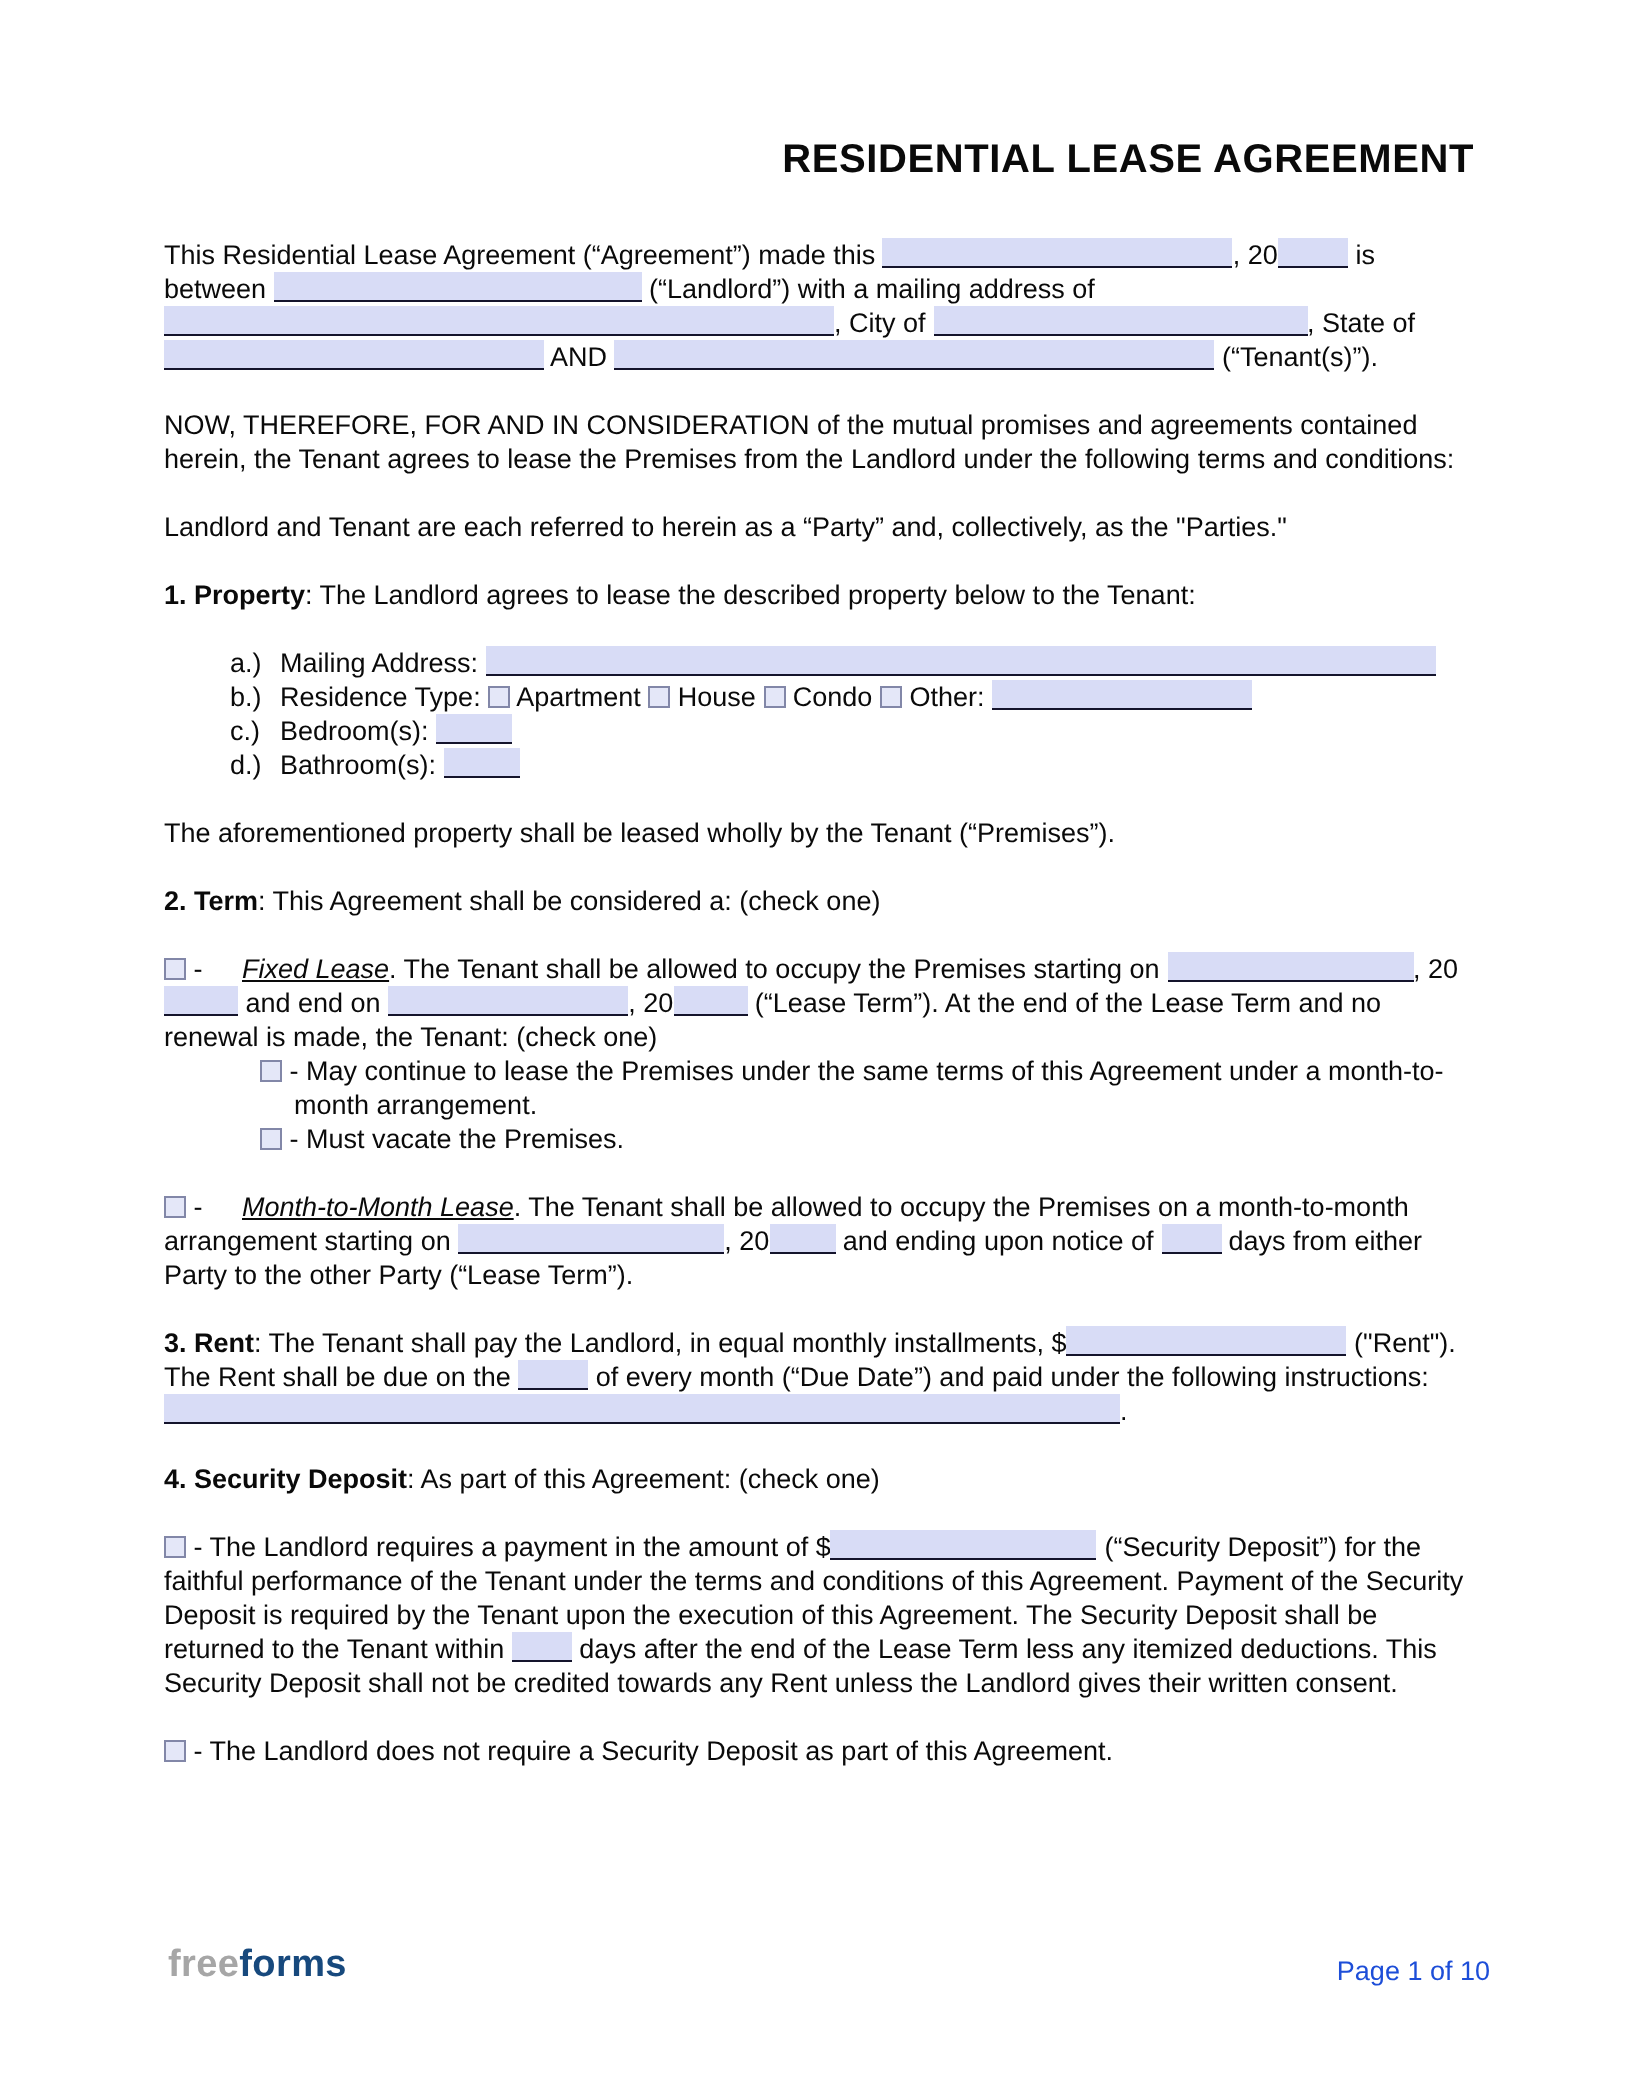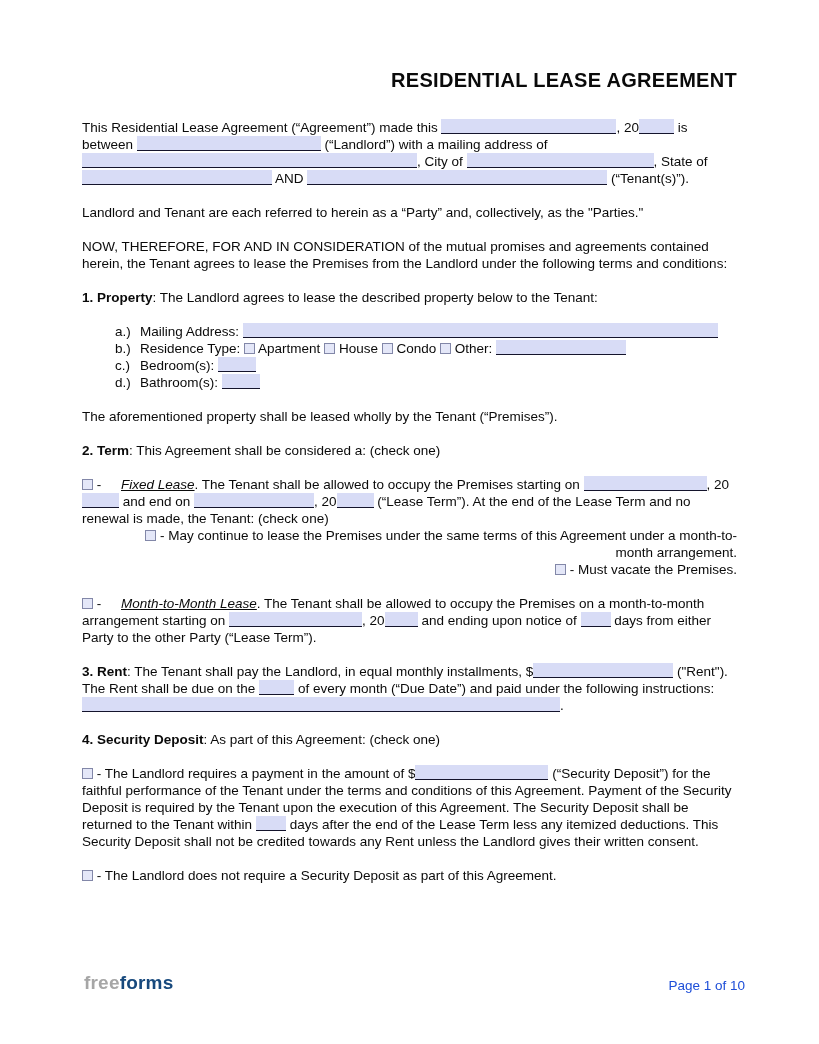--- a/index.html
+++ b/index.html
@@ -17,21 +17,21 @@
     font-size:20px;line-height:24px;font-weight:700;
     text-align:right;letter-spacing:.3px;
     margin:8px 0 27px 0;
   }
   .para{margin:17px 0;}
   .tight{margin-bottom:0;}
   .list{margin:17px 0 17px 33px;}
   .li{display:flex;}
   .li-label{flex:0 0 25px;}
   .li-body{flex:1;}
-  .sub{margin:0 0 0 48px;padding-left:17px;text-indent:-17px;text-align:right;}
+  .sub{margin:0 0 0 48px;padding-left:17px;text-indent:-17px;}
   .blank{
     display:inline-block;height:14px;
     background:var(--field-fill,#d8dcf6);
     border-bottom:1.5px solid #14142c;
     vertical-align:-2px;
   }
   .checkbox{
     display:inline-block;width:11px;height:11px;box-sizing:border-box;
     border:1px solid var(--cb-border,#8287a8);
     background:var(--cb-fill,#e4e7f8);
@@ -50,23 +50,23 @@
 </style>
 </head>
 <body>
 
 <div class="page">
 
   <h1 class="title">RESIDENTIAL LEASE AGREEMENT</h1>
 
   <p class="para"><span>This Residential Lease Agreement (“Agreement”) made this </span><span class="blank" style="width: 175px;"></span><span>, 20</span><span class="blank" style="width: 35px;"></span><span> is between </span><span class="blank" style="width: 184px;"></span><span> (“Landlord”) with a mailing address of </span><span class="blank" style="width: 335px;"></span><span>, City of </span><span class="blank" style="width: 187px;"></span><span>, State of </span><span class="blank" style="width: 190px;"></span><span> AND </span><span class="blank" style="width: 300px;"></span><span> (“Tenant(s)”).</span></p>
 
+  <p class="para"><span>NOW, THEREFORE, FOR AND IN CONSIDERATION of the mutual promises and agreements contained herein, the Tenant agrees to lease the Premises from the Landlord under the following terms and conditions:</span></p>
+
   <p class="para"><span>Landlord and Tenant are each referred to herein as a “Party” and, collectively, as the "Parties."</span></p>
-
-  <p class="para"><span>NOW, THEREFORE, FOR AND IN CONSIDERATION of the mutual promises and agreements contained herein, the Tenant agrees to lease the Premises from the Landlord under the following terms and conditions:</span></p>
 
   <p class="para"><span class="b">1. Property</span><span>: The Landlord agrees to lease the described property below to the Tenant:</span></p>
 
   <div class="list">
     <div class="li">
       <span class="li-label">a.)</span>
       <span class="li-body"><span>Mailing Address: </span><span class="blank" style="width: 475px;"></span></span>
     </div>
     <div class="li">
       <span class="li-label">b.)</span>

